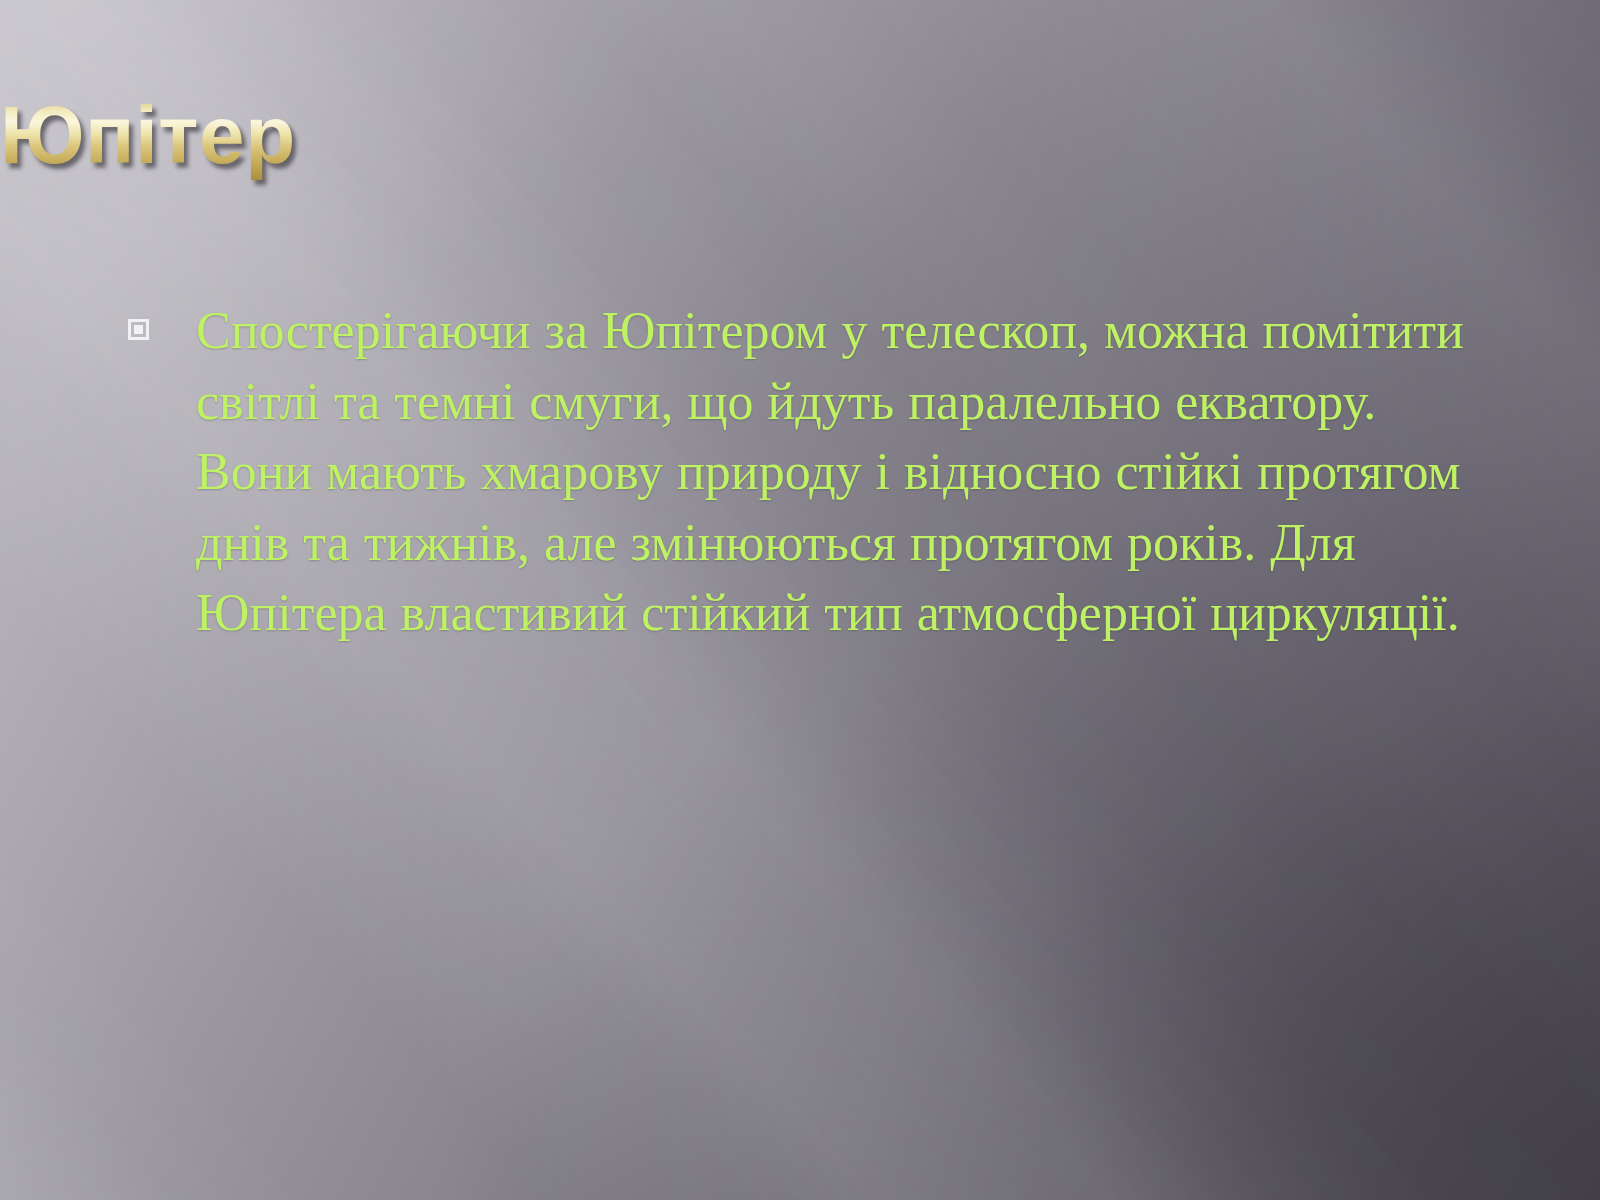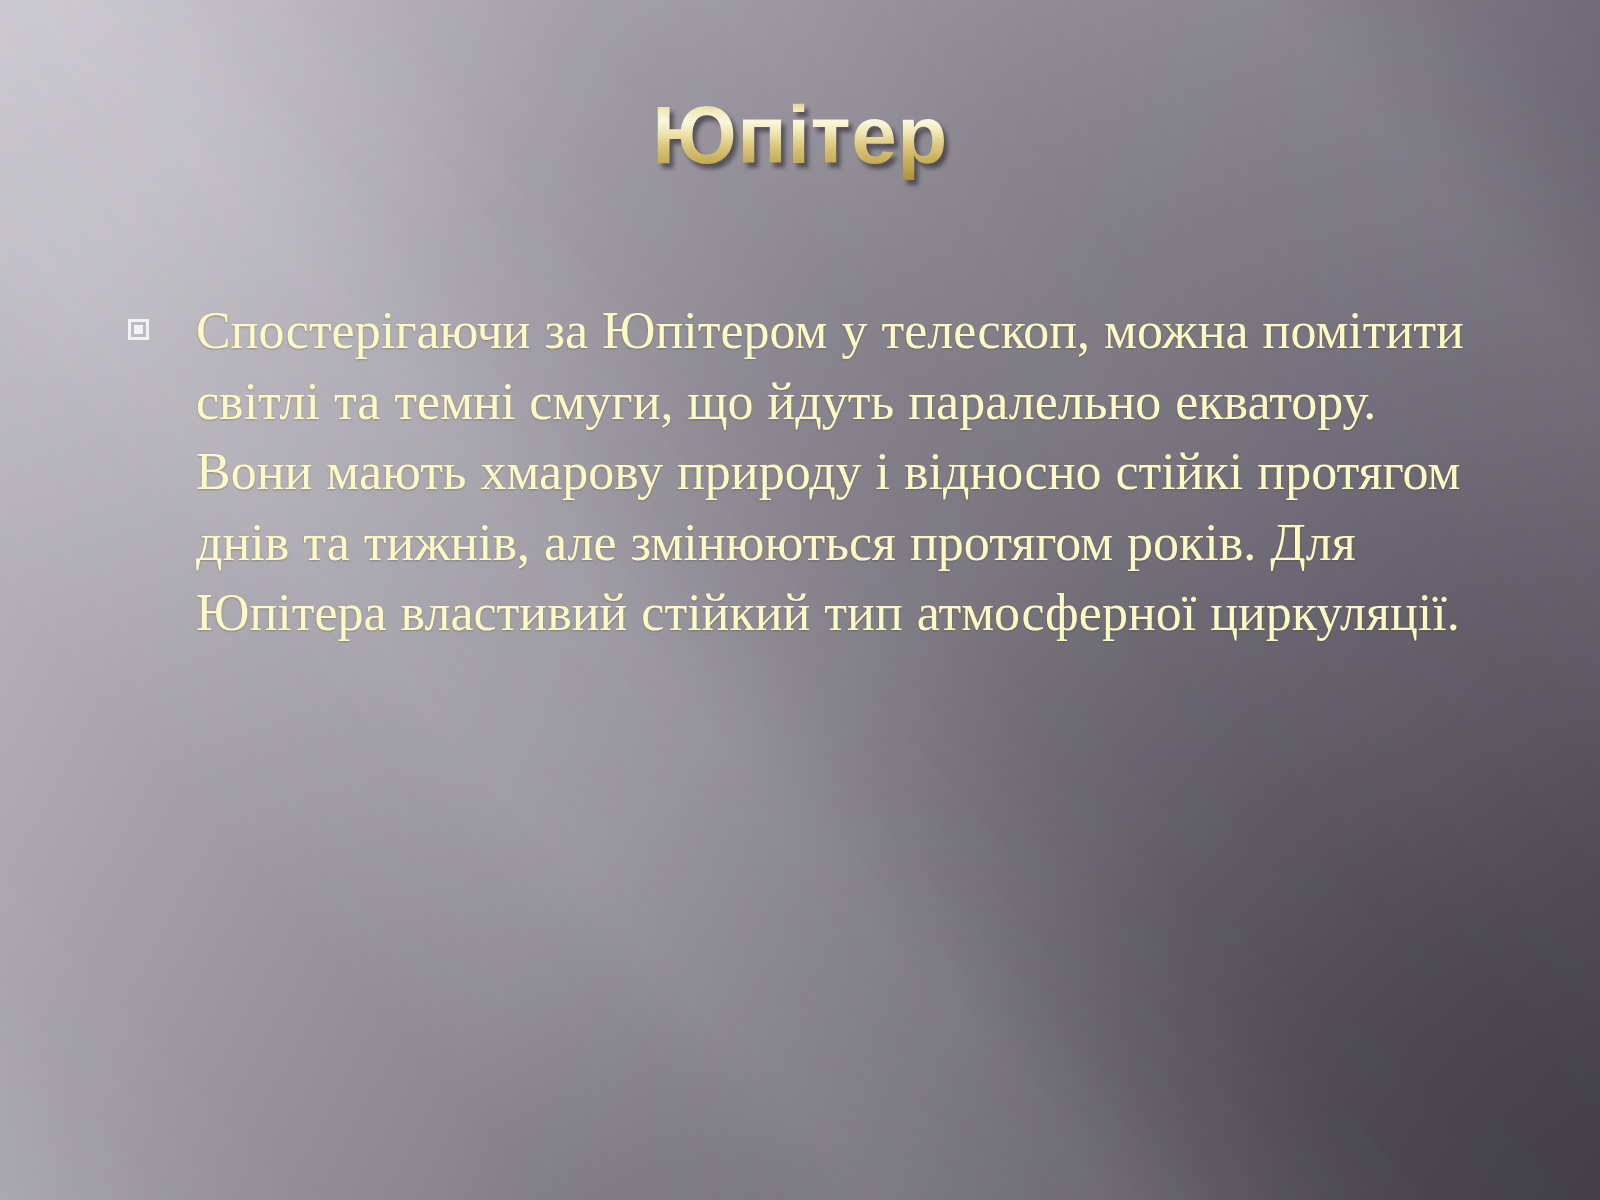--- a/index.html
+++ b/index.html
@@ -121,21 +121,21 @@
     filter: blur(22px);
     pointer-events: none;
   }
 
   
   .title-wrap {
     position: absolute;
     left: 0;
     top: 92px;
     width: 1600px;
-    text-align: center;
+    text-align: left;
     pointer-events: none;
   }
 
   .title-shadow,
   .title-text {
     font-family: "Liberation Sans", sans-serif;
     font-size: 82px;
     font-weight: bold;
     letter-spacing: 0.5px;
     line-height: 1.05;
@@ -207,21 +207,21 @@
     top: 3px;
     right: 3px;
     bottom: 3px;
     background: rgba(248,248,250,0.90);
   }
 
   .bullet-text {
     font-family: "Liberation Serif", serif;
     font-size: 52px;
     line-height: 70.5px;
-    color: #fef9c3;
+    color: #bef264;
     text-align: left;
     text-shadow: 0 1px 2px rgba(40,38,45,0.28);
     word-spacing: 1px;
   }
 </style>
 </head>
 <body>
 
 <div class="slide">
 

